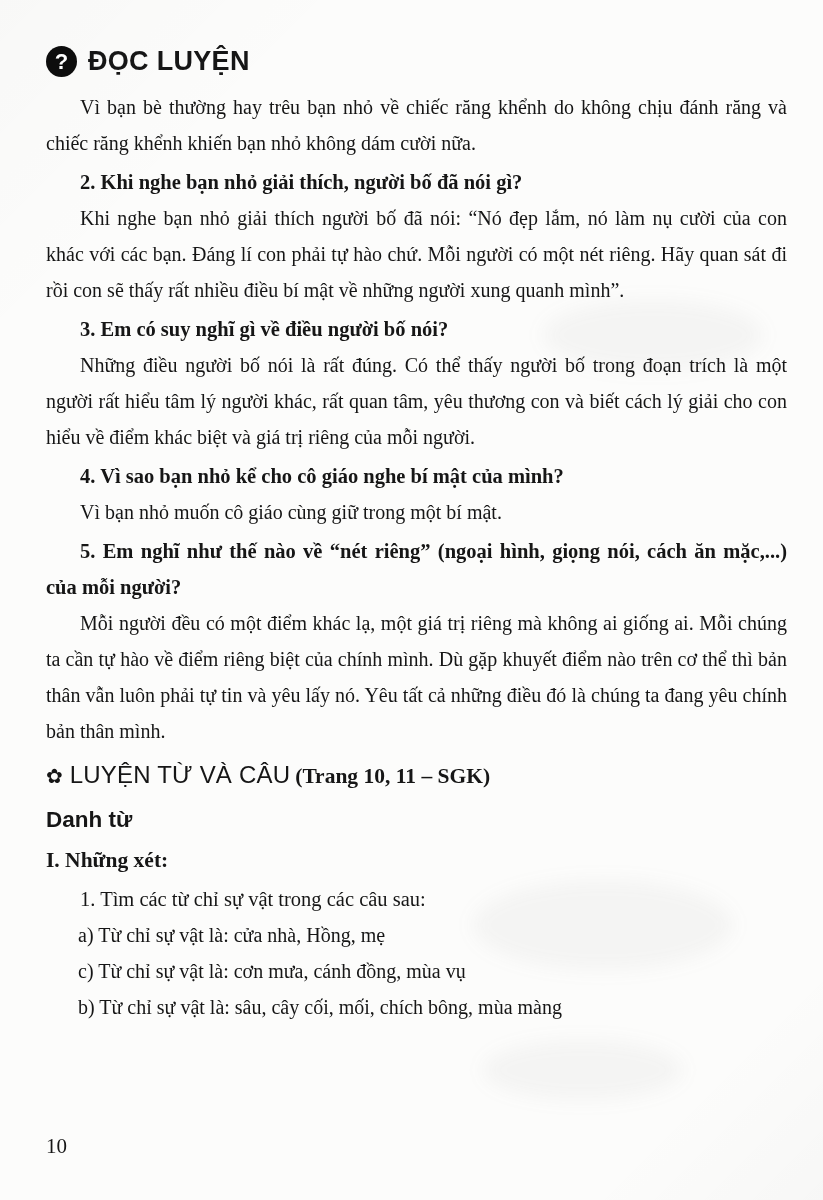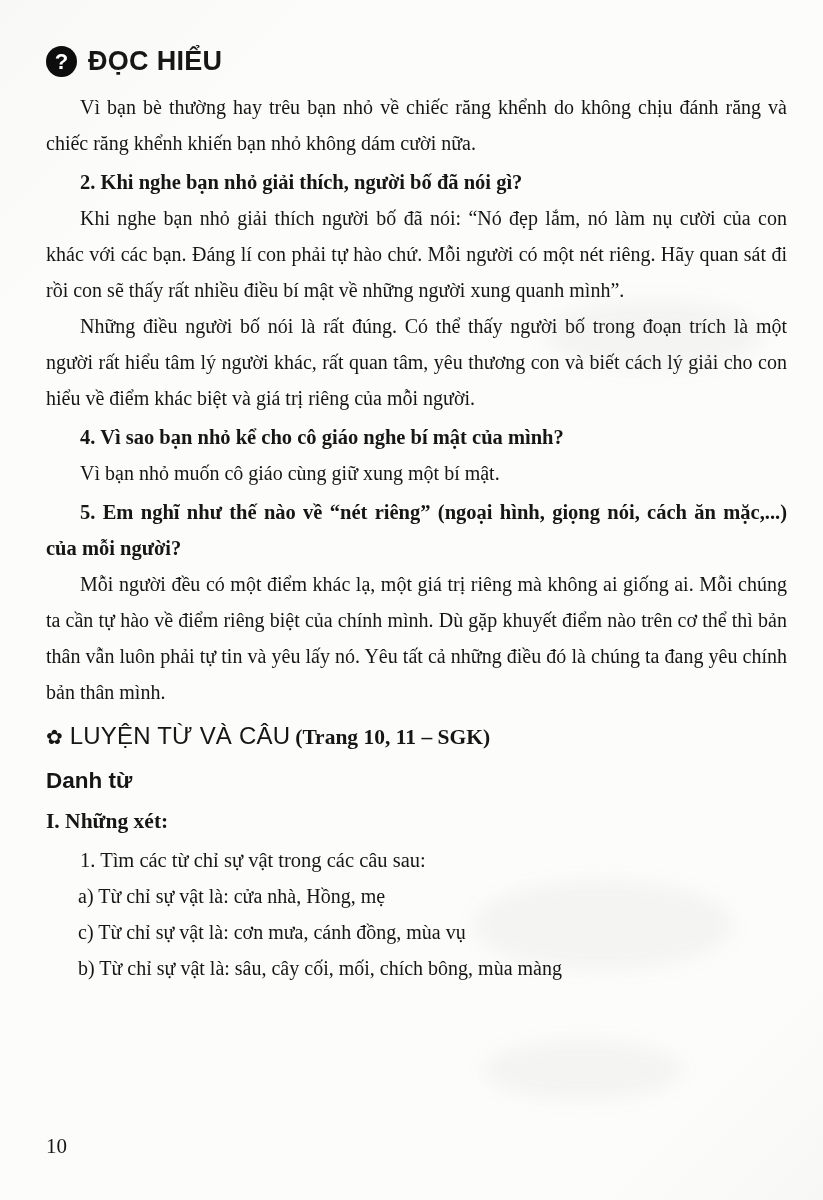--- a/index.html
+++ b/index.html
@@ -60,32 +60,33 @@
 </head>
 <body>
 
 <div class="page">
   <div class="ghost g1"></div>
   <div class="ghost g2"></div>
   <div class="ghost g3"></div>
 
   <div class="doc-header">
     <span class="q-circle">?</span>
-    <span class="doc-title">ĐỌC HIỂU</span>
+    <span class="doc-title">ĐỌC LUYỆN</span>
   </div>
 
   <p class="a">Vì bạn bè thường hay trêu bạn nhỏ về chiếc răng khểnh do không chịu đánh răng và chiếc răng khểnh khiến bạn nhỏ không dám cười nữa.</p>
 
   <p class="q">2. Khi nghe bạn nhỏ giải thích, người bố đã nói gì?</p>
   <p class="a">Khi nghe bạn nhỏ giải thích người bố đã nói: “Nó đẹp lắm, nó làm nụ cười của con khác với các bạn. Đáng lí con phải tự hào chứ. Mỗi người có một nét riêng. Hãy quan sát đi rồi con sẽ thấy rất nhiều điều bí mật về những người xung quanh mình”.</p>
 
+  <p class="q">3. Em có suy nghĩ gì về điều người bố nói?</p>
   <p class="a">Những điều người bố nói là rất đúng. Có thể thấy người bố trong đoạn trích là một người rất hiểu tâm lý người khác, rất quan tâm, yêu thương con và biết cách lý giải cho con hiểu về điểm khác biệt và giá trị riêng của mỗi người.</p>
 
   <p class="q">4. Vì sao bạn nhỏ kể cho cô giáo nghe bí mật của mình?</p>
-  <p class="a">Vì bạn nhỏ muốn cô giáo cùng giữ xung một bí mật.</p>
+  <p class="a">Vì bạn nhỏ muốn cô giáo cùng giữ trong một bí mật.</p>
 
   <p class="q">5. Em nghĩ như thế nào về “nét riêng” (ngoại hình, giọng nói, cách ăn mặc,...) của mỗi người?</p>
   <p class="a">Mỗi người đều có một điểm khác lạ, một giá trị riêng mà không ai giống ai. Mỗi chúng ta cần tự hào về điểm riêng biệt của chính mình. Dù gặp khuyết điểm nào trên cơ thể thì bản thân vẫn luôn phải tự tin và yêu lấy nó. Yêu tất cả những điều đó là chúng ta đang yêu chính bản thân mình.</p>
 
   <div class="section-header">
     <span class="flower-icon">✿</span><span class="section-title">LUYỆN TỪ VÀ CÂU</span>
     <span class="section-ref">(Trang 10, 11 – SGK)</span>
   </div>
 
   <p class="topic">Danh từ</p>

